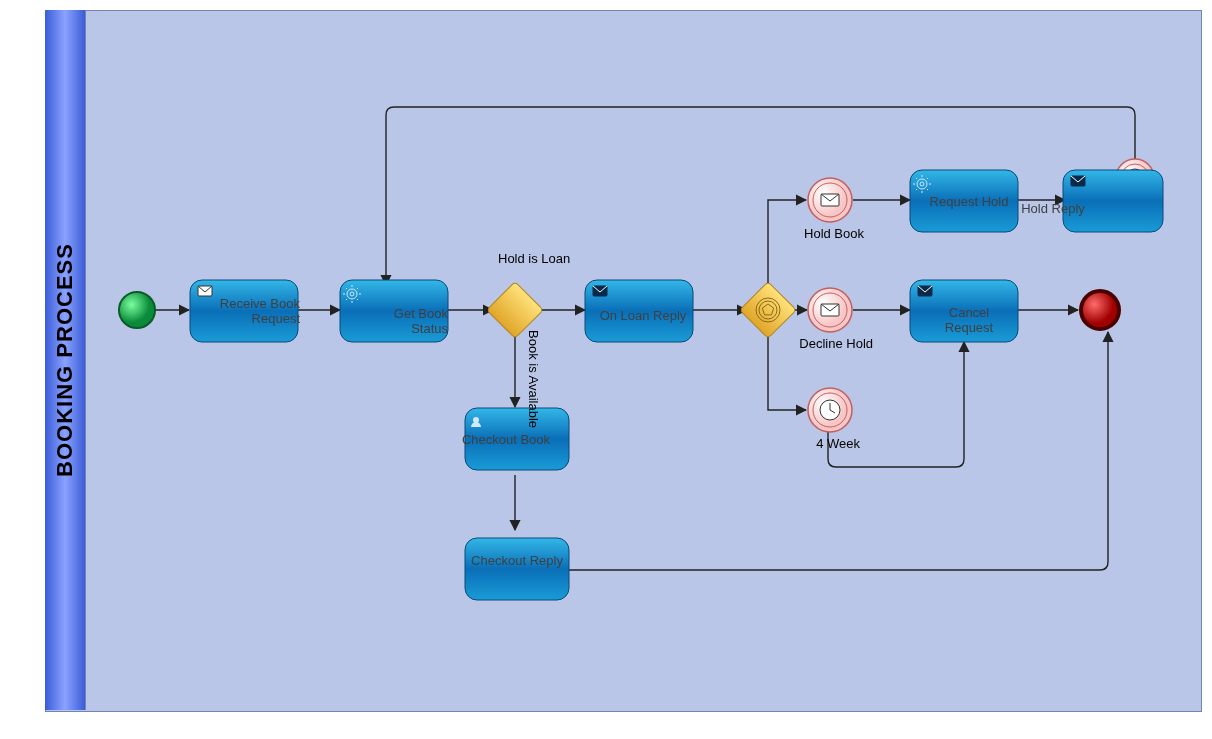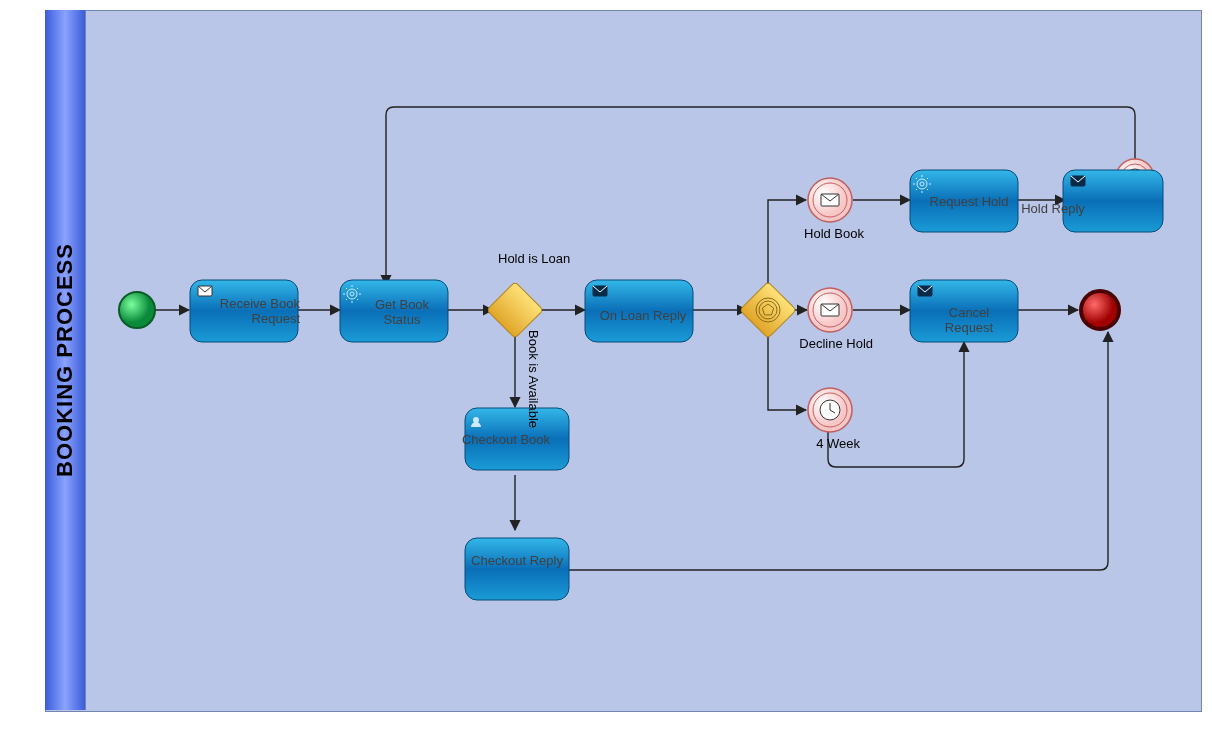--- a/index.html
+++ b/index.html
@@ -147,21 +147,21 @@
     <rect x="918" y="286" width="14" height="10" rx="1" fill="#0a2a4a" stroke="#0a2a4a"></rect>
       <path d="M918,286 l7,6 l7,-6" stroke="#fff" fill="none"></path>
 
     <rect x="1063" y="170" width="100" height="62" rx="12" fill="url(#taskG)" stroke="#064a78"></rect>
     <rect x="1071" y="176" width="14" height="10" rx="1" fill="#0a2a4a" stroke="#0a2a4a"></rect>
       <path d="M1071,176 l7,6 l7,-6" stroke="#fff" fill="none"></path>
   </g>
 </svg>
 
 <div class="task-label" style="left:204px;top:282px;width:92px;height:58px;text-align:right;padding-left:4px">Receive Book Request</div>
-<div class="task-label" style="left:356px;top:283px;width:92px;height:58px;text-align:center">Get Book Status</div>
+<div class="task-label" style="left:356px;top:292px;width:92px;height:58px;text-align:right">Get Book Status</div>
 <div class="task-label" style="left:598px;top:282px;width:90px;height:66px">On Loan Reply</div>
 <div class="task-label" style="left:457px;top:410px;width:98px;height:58px">Checkout Book</div>
 <div class="task-label" style="left:468px;top:540px;width:98px;height:40px">Checkout Reply</div>
 <div class="task-label" style="left:924px;top:172px;width:90px;height:58px">Request Hold</div>
 <div class="task-label" style="left:924px;top:282px;width:90px;height:76px">Cancel Request</div>
 <div class="task-label" style="left:1006px;top:186px;width:94px;height:44px">Hold Reply</div>
 
 <div class="free-label" style="left:498px;top:251px">Hold is Loan</div>
 <div class="free-label" style="left:526px;top:330px;writing-mode:vertical-rl">Book is Available</div>
 <div class="free-label" style="left:800px;top:226px;width:64px">Hold Book</div>

